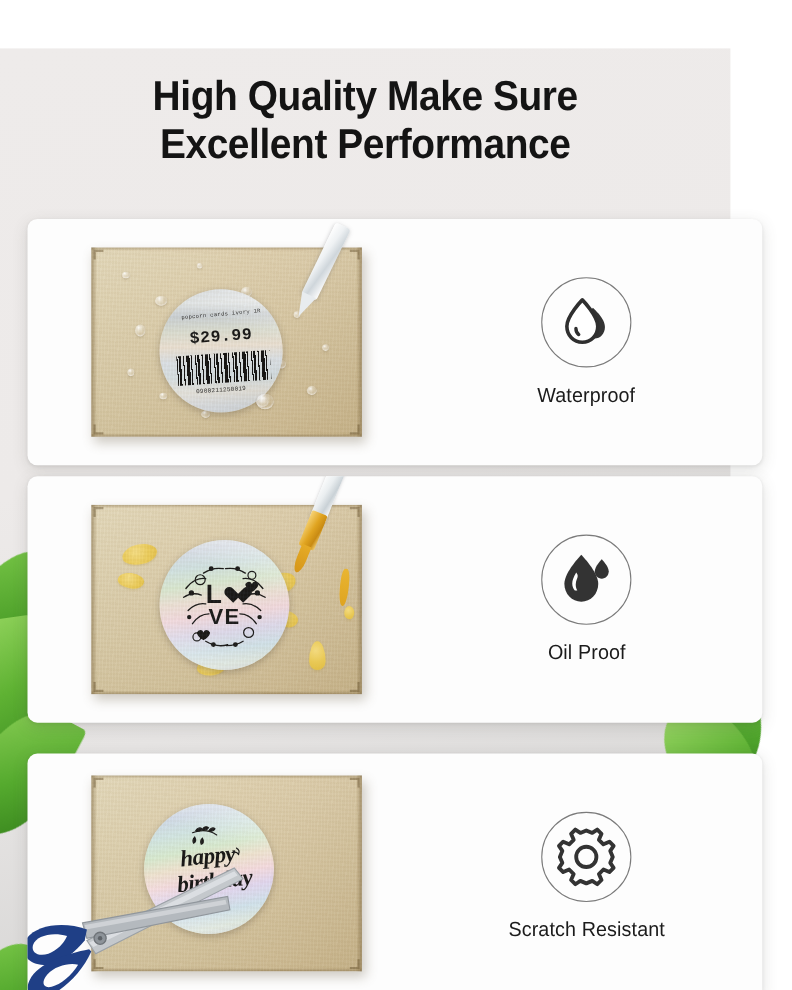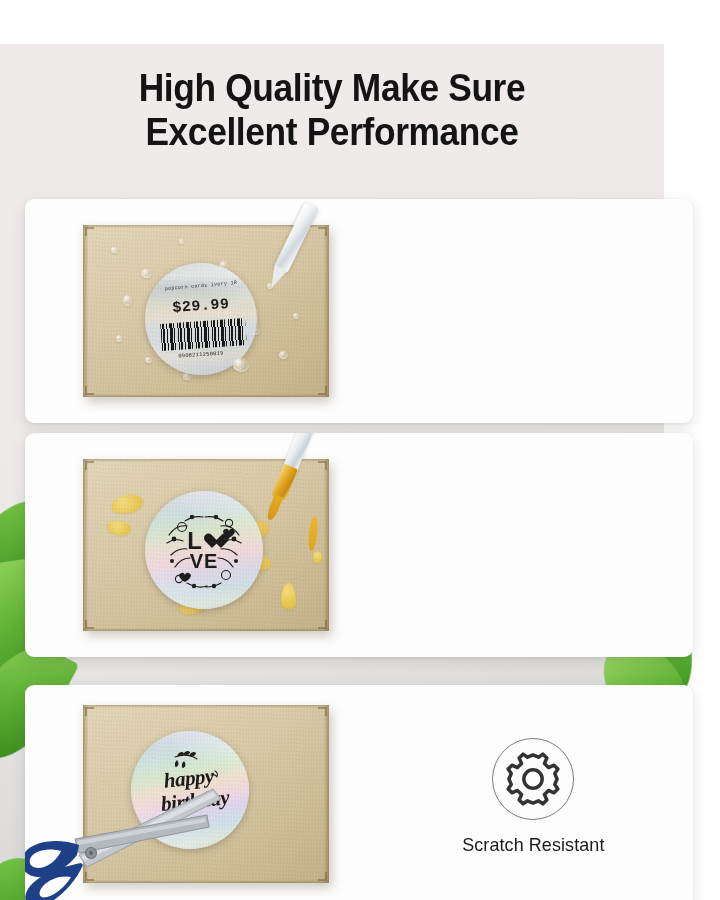--- a/index.html
+++ b/index.html
@@ -311,20 +311,30 @@
         <div class="lbl-num">0908211250019</div>
       </div>
       <div class="drop" style="left:150px; top:133px; width:16px; height:14px;"></div>
     </div>
 
     <div class="pipette" style="left:232px; top:-4px; width:20px; height:104px; transform: rotate(26deg);">
       <div class="pip-body" style="left:2px; top:0;"></div>
       <div class="pip-tip" style="left:2px; top:70px;"></div>
     </div>
 
+    <div class="feature">
+      <div class="icon-circle">
+        <svg width="58" height="58" viewBox="0 0 64 64" aria-hidden="true">
+          <path d="M44.5 23.5c4.2 5.4 6.2 9.2 6.2 13.2 0 6.6-4.6 11.6-10.3 11.6-1.6 0-3.1-.4-4.4-1.1 2.7-2.6 4.3-6.3 4.3-10.4 0-4.1-2.1-8.2-6.5-13.9 2.1-2.5 3.8-4.3 4.9-5.4 1.4 1.4 3.3 3.4 5.8 6z" fill="#333333"></path>
+          <path d="M28 9.5c0 0 15.5 15.8 15.5 26.4C43.5 45.2 36.6 52 28 52S12.5 45.2 12.5 35.9C12.5 25.3 28 9.5 28 9.5z" fill="#ffffff" stroke="#2f2f2f" stroke-width="3.6" stroke-linejoin="round"></path>
+          <path d="M21.6 38.2c0 2.6 1.1 4.8 2.8 6.1" fill="none" stroke="#2f2f2f" stroke-width="3.4" stroke-linecap="round"></path>
+        </svg>
+      </div>
+      <div class="feature-label">Waterproof</div>
+    </div>
   </div>
 
   <div class="panel panel-2">
 
     <div class="box" style="left:58px; top:26px; width:246px; height:172px;">
       <div class="box-flapL"></div>
       <div class="box-flapR"></div>
       <div class="box-edge-top"></div>
       <div class="box-edge-bot"></div>
       <div class="box-corner" style="left:2px; top:2px;"></div>
@@ -387,20 +397,30 @@
                   background: linear-gradient(180deg,#e5ab26,#d6961a);
                   border-radius:0 0 50% 50%;"></div>
     </div>
 
     <div style="position:absolute; left:284px; top:84px; width:8px; height:34px;
                 background: linear-gradient(180deg,#e9b531,#dfa420);
                 border-radius:40% 40% 50% 50%; transform: rotate(6deg);"></div>
     <div class="oil-blob" style="left:288px; top:118px; width:9px; height:12px;"></div>
     <div class="oil-blob" style="left:256px; top:150px; width:15px; height:26px; border-radius:50% 50% 50% 50% / 70% 70% 30% 30%;"></div>
 
+    <div class="feature">
+      <div class="icon-circle">
+        <svg width="58" height="58" viewBox="0 0 64 64" aria-hidden="true">
+          <path d="M47.5 11.5c0 0 7 7.2 7 12.1 0 4.2-3.1 7.4-7 7.4s-7-3.2-7-7.4c0-4.9 7-12.1 7-12.1z" fill="#333333"></path>
+          <path d="M27 7c0 0 17 17.4 17 29.1C44 46.4 36.4 54 27 54S10 46.4 10 36.1C10 24.4 27 7 27 7z" fill="#333333"></path>
+          <path d="M20.5 42.8c-1.7-1.9-2.6-4.3-2.6-7 0-3 1.5-6.9 4-11 .9 1.3 1.5 2.4 1.5 3.6 0 2.2-2 4.6-2 8.4 0 2.3.6 4.4 1.6 6h-2.5z" fill="#ffffff"></path>
+        </svg>
+      </div>
+      <div class="feature-label">Oil Proof</div>
+    </div>
   </div>
 
   <div class="panel panel-3">
 
     <div class="box" style="left:58px; top:20px; width:246px; height:178px;">
       <div class="box-flapL"></div>
       <div class="box-flapR"></div>
       <div class="box-edge-top"></div>
       <div class="box-edge-bot"></div>
       <div class="box-corner" style="left:2px; top:2px;"></div>

